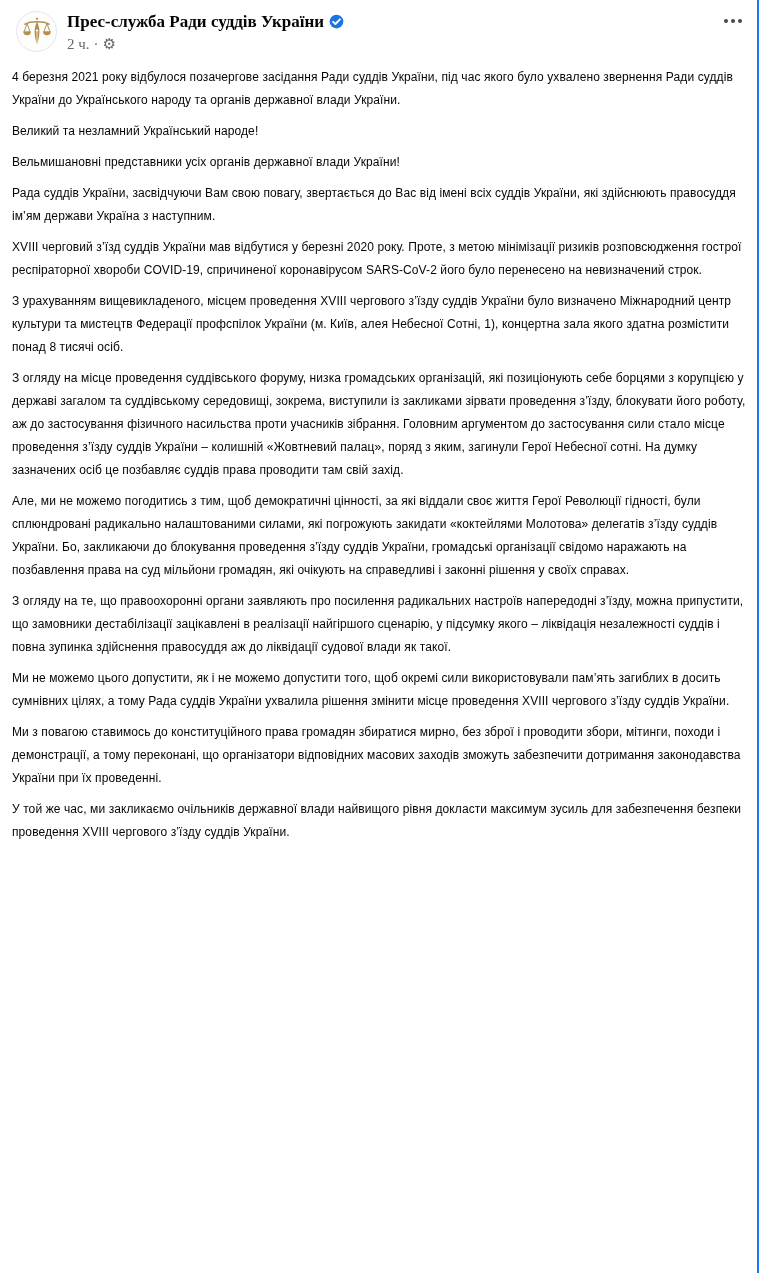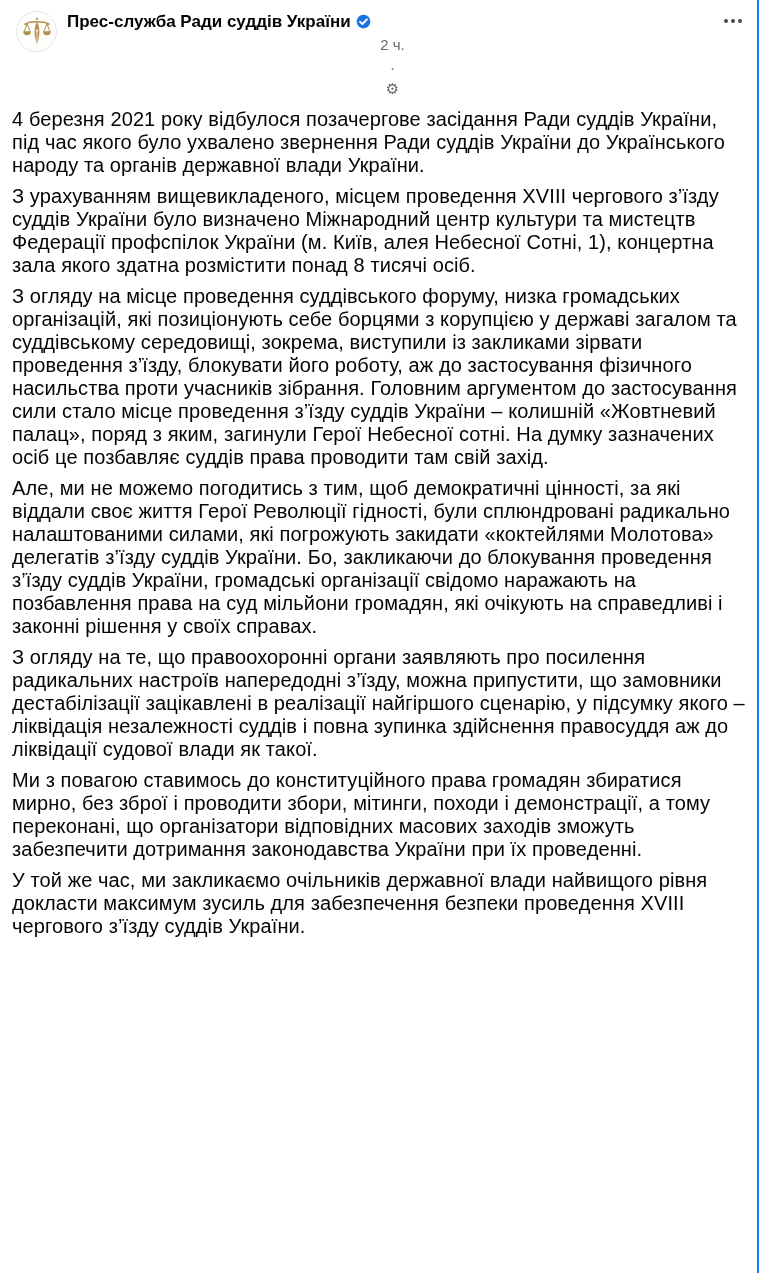--- a/index.html
+++ b/index.html
@@ -19,61 +19,62 @@
     position:relative;
   }
   .right-edge{
     position:absolute;top:0;bottom:0;right:5px;width:2px;
     background:var(--edge-blue);
   }
   
   .header{
     display:flex;align-items:flex-start;
     padding:11px 16px 2px 16px;
+    font-family:Liberation Serif, serif;
   }
   .avatar{
     width:41px;height:41px;border-radius:50%;
     border:1px solid #e4e6eb;
     background:#fdfdfb;
     flex:0 0 auto;
     display:flex;align-items:center;justify-content:center;
     cursor:pointer;
   }
   .avatar svg{display:block;}
   .head-text{margin-left:10px;flex:1 1 auto;min-width:0;}
   .name-row{display:flex;align-items:center;gap:5px;}
   .page-name{
     font-size:17px;font-weight:700;line-height:21px;color:var(--text);
     cursor:pointer;
   }
   .verified{width:15px;height:15px;flex:0 0 auto;display:inline-flex;}
   .meta-row{
     display:flex;align-items:center;gap:4px;
     margin-top:3px;
-    font-size:15px;color:var(--muted);line-height:19px;flex-direction:column;
+    font-size:15px;color:var(--muted);line-height:19px;
   }
   .timestamp{cursor:pointer;}
   .dot-sep{color:var(--muted);}
   .gear{font-size:15px;line-height:15px;color:var(--muted);}
   .options{
     margin-left:auto;
     padding:8px 6px;
     display:flex;align-items:center;gap:3px;
     cursor:pointer;border-radius:18px;
   }
   .options i{
     width:4px;height:4px;border-radius:50%;
     background:#44484f;display:block;
   }
   
   .content{
     padding:10px 18px 0 12px;
   }
   .content p{
-    font-size:20px;
+    font-size:12px;
     line-height:23px;
     margin:0 0 8px 0;
     color:var(--text);
     letter-spacing:0.1px;
   }
 </style>
 </head>
 <body>
 
 <div class="card">
@@ -122,24 +123,29 @@
       <span style="display:flex;gap:3px;">
         <i></i>
           <i></i>
           <i></i>
       </span>
     </div>
   </div>
 
   <div class="content">
     <p>4 березня 2021 року відбулося позачергове засідання Ради суддів України, під час якого було ухвалено звернення Ради суддів України до Українського народу та органів державної влади України.</p>
+    <p>Великий та незламний Український народе!</p>
+    <p>Вельмишановні представники усіх органів державної влади України!</p>
+    <p>Рада суддів України, засвідчуючи Вам свою повагу, звертається до Вас від імені всіх суддів України, які здійснюють правосуддя ім’ям держави Україна з наступним.</p>
+    <p>XVIII черговий з’їзд суддів України мав відбутися у березні 2020 року. Проте, з метою мінімізації ризиків розповсюдження гострої респіраторної хвороби COVID-19, спричиненої коронавірусом SARS-CoV-2 його було перенесено на невизначений строк.</p>
     <p>З урахуванням вищевикладеного, місцем проведення XVIII чергового з’їзду суддів України було визначено Міжнародний центр культури та мистецтв Федерації профспілок України (м. Київ, алея Небесної Сотні, 1), концертна зала якого здатна розмістити понад 8 тисячі осіб.</p>
     <p>З огляду на місце проведення суддівського форуму, низка громадських організацій, які позиціонують себе борцями з корупцією у державі загалом та суддівському середовищі, зокрема, виступили із закликами зірвати проведення з’їзду, блокувати його роботу, аж до застосування фізичного насильства проти учасників зібрання. Головним аргументом до застосування сили стало місце проведення з’їзду суддів України – колишній «Жовтневий палац», поряд з яким, загинули Герої Небесної сотні. На думку зазначених осіб це позбавляє суддів права проводити там свій захід.</p>
     <p>Але, ми не можемо погодитись з тим, щоб демократичні цінності, за які віддали своє життя Герої Революції гідності, були сплюндровані радикально налаштованими силами, які погрожують закидати «коктейлями Молотова» делегатів з’їзду суддів України. Бо, закликаючи до блокування проведення з’їзду суддів України, громадські організації свідомо наражають на позбавлення права на суд мільйони громадян, які очікують на справедливі і законні рішення у своїх справах.</p>
     <p>З огляду на те, що правоохоронні органи заявляють про посилення радикальних настроїв напередодні з’їзду, можна припустити, що замовники дестабілізації зацікавлені в реалізації найгіршого сценарію, у підсумку якого – ліквідація незалежності суддів і повна зупинка здійснення правосуддя аж до ліквідації судової влади як такої.</p>
+    <p>Ми не можемо цього допустити, як і не можемо допустити того, щоб окремі сили використовували пам’ять загиблих в досить сумнівних цілях, а тому Рада суддів України ухвалила рішення змінити місце проведення XVIII чергового з’їзду суддів України.</p>
     <p>Ми з повагою ставимось до конституційного права громадян збиратися мирно, без зброї і проводити збори, мітинги, походи і демонстрації, а тому переконані, що організатори відповідних масових заходів зможуть забезпечити дотримання законодавства України при їх проведенні.</p>
     <p>У той же час, ми закликаємо очільників державної влади найвищого рівня докласти максимум зусиль для забезпечення безпеки проведення XVIII чергового з’їзду суддів України.</p>
 
   </div>
 
 </div>
 
 <div class="right-edge"></div>
 
 </body></html>

